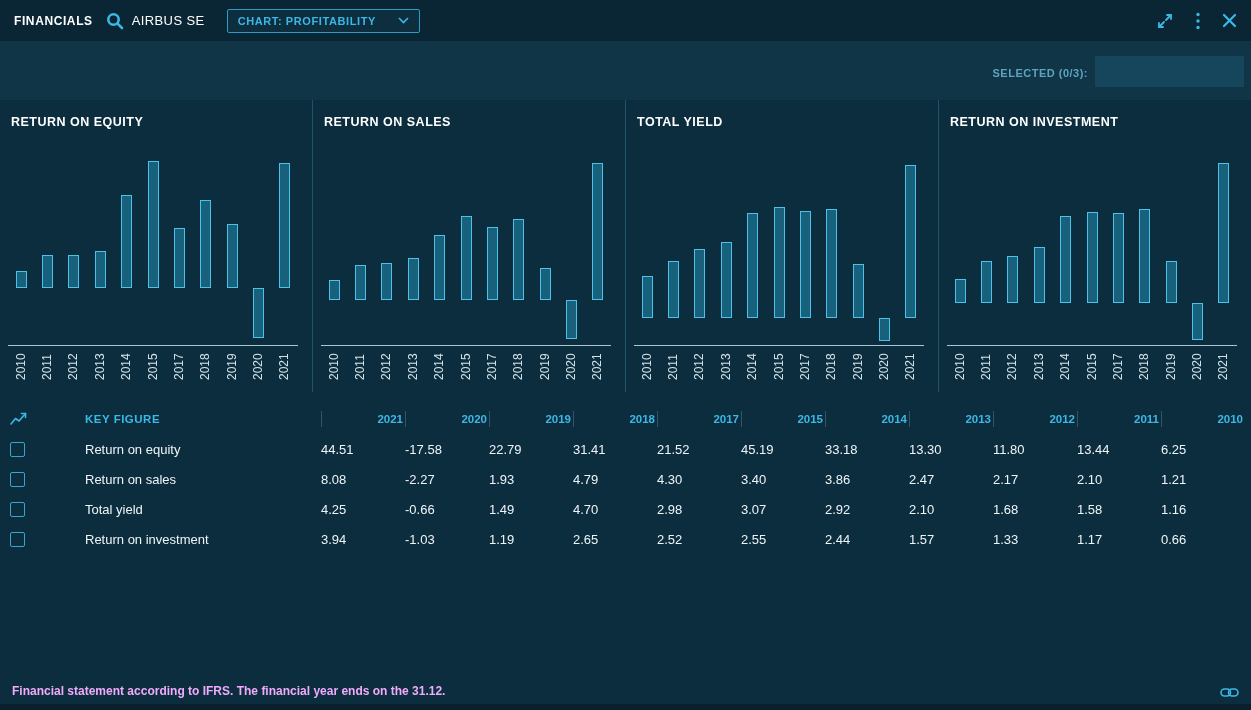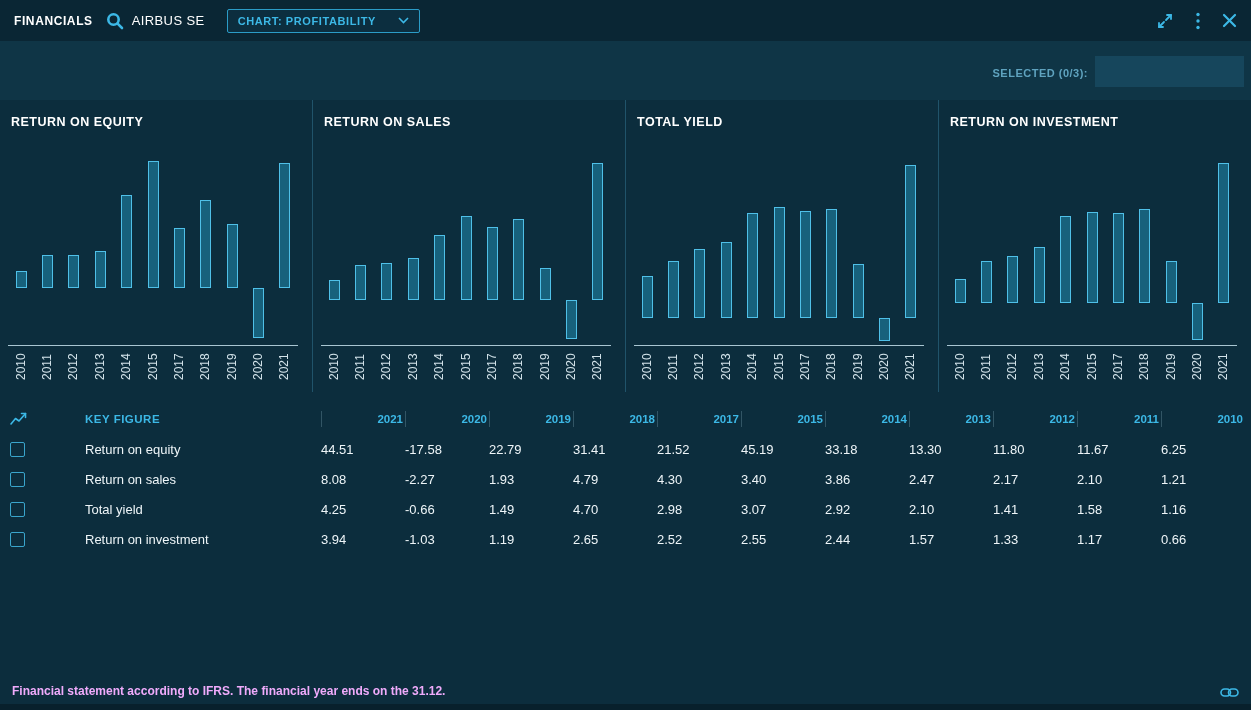--- a/index.html
+++ b/index.html
@@ -267,21 +267,21 @@
         <div class="metric-label">Return on equity</div>
         <div class="num">44.51</div>
         <div class="num">-17.58</div>
         <div class="num">22.79</div>
         <div class="num">31.41</div>
         <div class="num">21.52</div>
         <div class="num">45.19</div>
         <div class="num">33.18</div>
         <div class="num">13.30</div>
         <div class="num">11.80</div>
-        <div class="num">11.67</div>
+        <div class="num">13.44</div>
         <div class="num">6.25</div>
       </div>
       <div class="trow">
         <div>
           <div class="checkbox"></div>
         </div>
         <div class="metric-label">Return on sales</div>
         <div class="num">8.08</div>
         <div class="num">-2.27</div>
         <div class="num">1.93</div>
@@ -300,21 +300,21 @@
         </div>
         <div class="metric-label">Total yield</div>
         <div class="num">4.25</div>
         <div class="num">-0.66</div>
         <div class="num">1.49</div>
         <div class="num">4.70</div>
         <div class="num">2.98</div>
         <div class="num">3.07</div>
         <div class="num">2.92</div>
         <div class="num">2.10</div>
-        <div class="num">1.41</div>
+        <div class="num">1.68</div>
         <div class="num">1.58</div>
         <div class="num">1.16</div>
       </div>
       <div class="trow">
         <div>
           <div class="checkbox"></div>
         </div>
         <div class="metric-label">Return on investment</div>
         <div class="num">3.94</div>
         <div class="num">-1.03</div>

